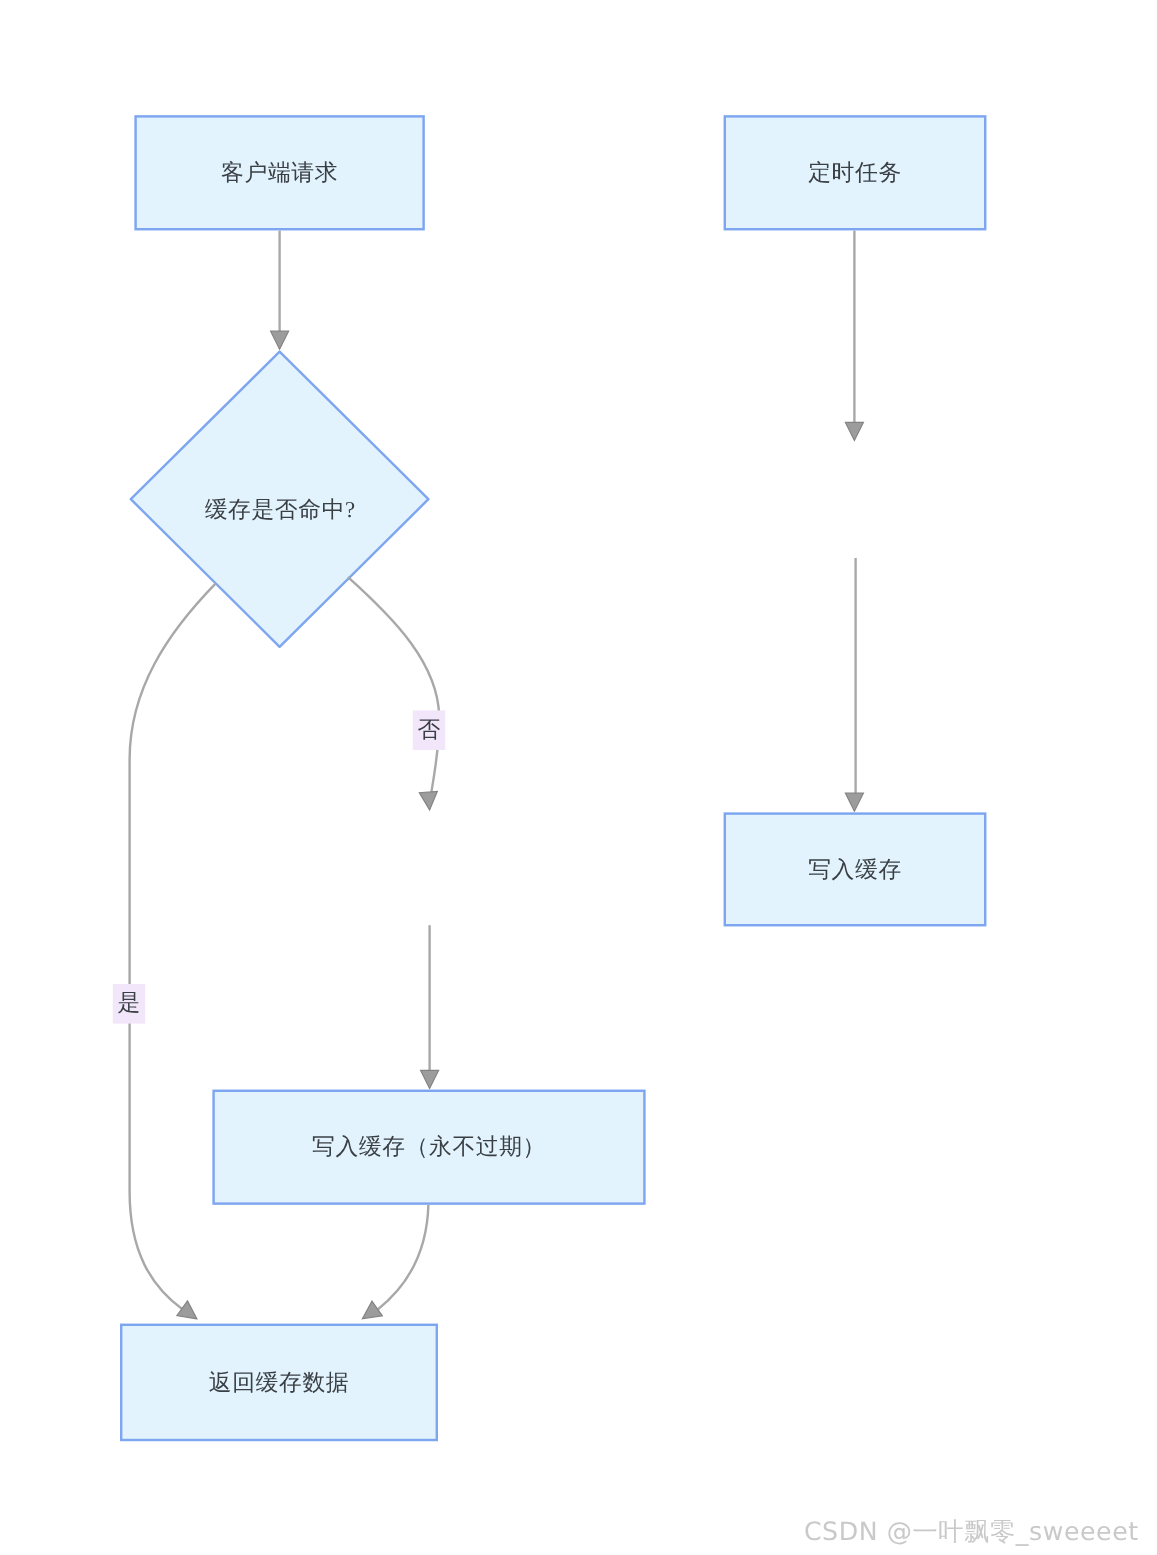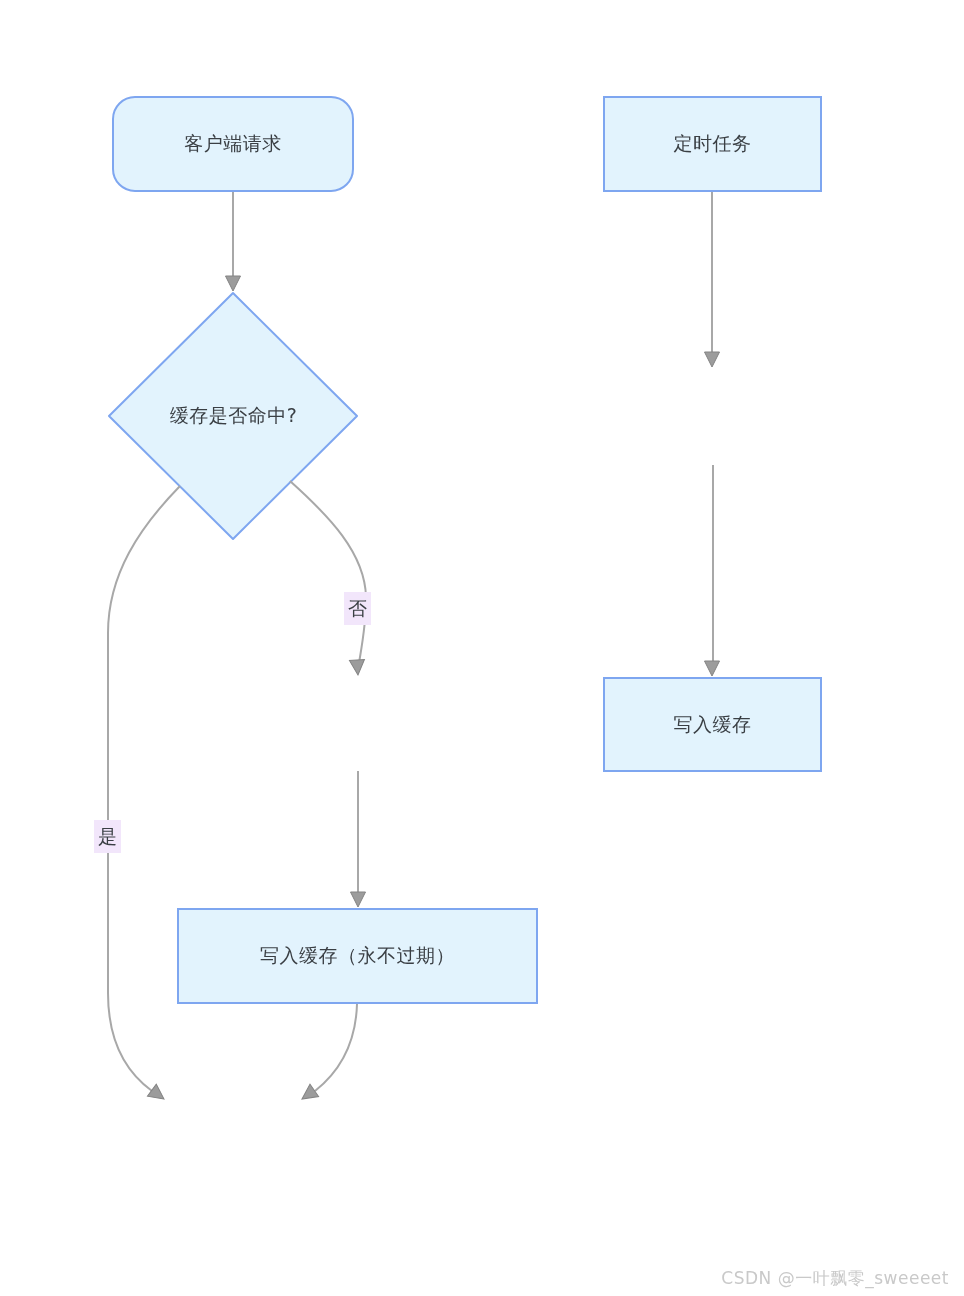--- a/index.html
+++ b/index.html
@@ -47,41 +47,42 @@
     align-items: center;
     justify-content: center;
     font-size: 19px;
     color: #3a3f44;
     letter-spacing: 0.5px;
     text-align: center;
   }
   .diamond-label {
     position: absolute;
     display: flex;
-    align-items: center;
+    align-items: flex-end;
     justify-content: center;
     font-size: 19px;
     color: #3a3f44;
     letter-spacing: 0.5px;
     background: transparent;
+    font-family: Liberation Serif, serif;
   }
   .edge-label {
     position: absolute;
     background: #f2e6fb;
     color: #3a3f44;
     font-size: 19px;
     line-height: 1.1;
     padding: 6px 4px;
     text-align: center;
   }
   .watermark {
     position: absolute;
     right: 15px;
     bottom: 6px;
-    font-size: 17px;
+    font-size: 21px;
     color: #c9c9c9;
     letter-spacing: 0.5px;
   }
 </style>
 </head>
 <body>
 
 <div class="canvas">
 
   <svg class="edges" width="964" height="1296" viewBox="0 0 964 1296" aria-hidden="true">
@@ -103,33 +104,36 @@
     <path class="edge" d="M 357 1004 C 356 1038 344 1068 315 1091"></path>
     <polygon class="arrow" points="0,0 -7.5,-15 7.5,-15" transform="translate(302,1099) rotate(55)"></polygon>
 
     <path class="edge" d="M 712 192 L 712 352"></path>
     <polygon class="arrow" points="0,0 -7.5,-15 7.5,-15" transform="translate(712,367)"></polygon>
 
     <path class="edge" d="M 713 465 L 713 661"></path>
     <polygon class="arrow" points="0,0 -7.5,-15 7.5,-15" transform="translate(712,676)"></polygon>
   </svg>
 
-  <div class="node" style="left:112px; top:96px; width:242px; height:96px;border-radius:23px;">
+  <div class="node" style="left:112px; top:96px; width:242px; height:96px;">
     <span>客户端请求</span>
   </div>
 
   <div class="diamond-label" style="left:123px; top:394px; width:221px; height:44px;">
     <span>缓存是否命中?</span>
   </div>
 
 
   <div class="node" style="left:177px; top:908px; width:361px; height:96px;">
     <span>写入缓存（永不过期）</span>
   </div>
 
+  <div class="node" style="left:100px; top:1103px; width:265px; height:98px;">
+    <span>返回缓存数据</span>
+  </div>
 
   <div class="node" style="left:603px; top:96px; width:219px; height:96px;align-items:center;">
     <span>定时任务</span>
   </div>
 
 
   <div class="node" style="left:603px; top:677px; width:219px; height:95px;">
     <span>写入缓存</span>
   </div>
 

